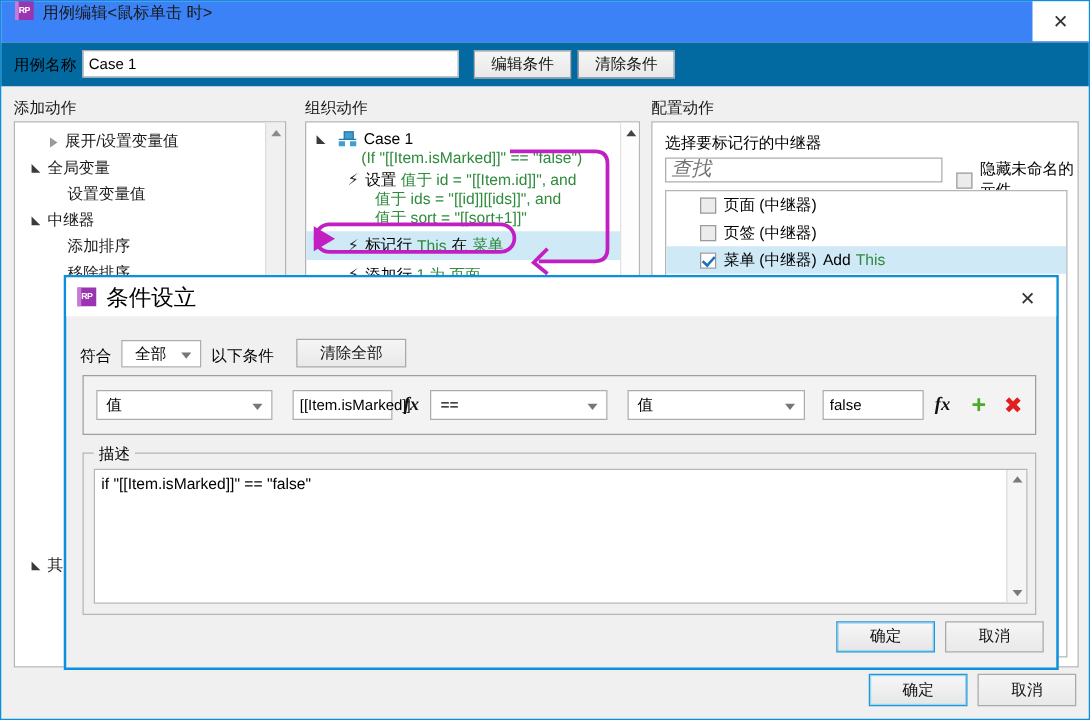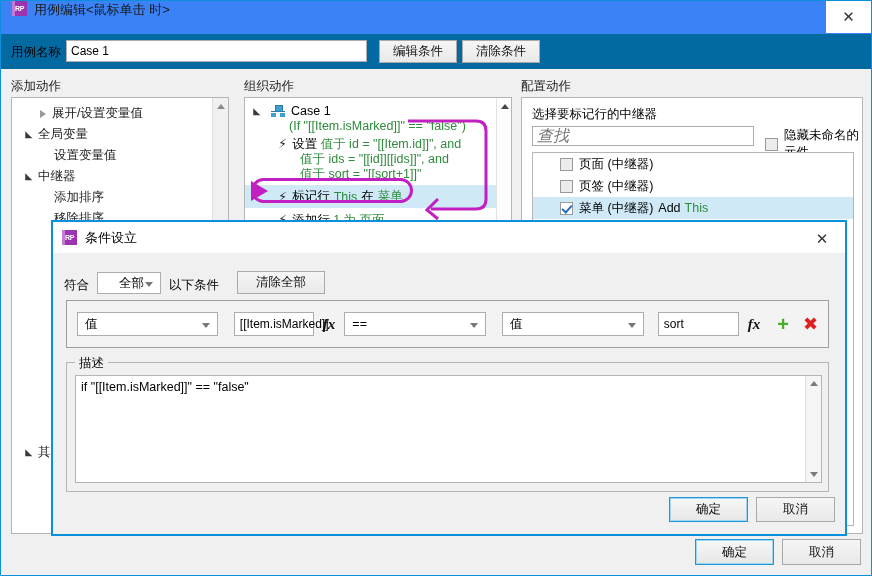--- a/index.html
+++ b/index.html
@@ -206,34 +206,34 @@
 
   
   .modal {
     position: absolute; left: 50px; top: 219px; width: 796px; height: 316px;
     background: #f0f0f0; border: 2px solid #0b90dd;
   }
   .modal-title {
     height: 31px; background: #fff; display: flex; align-items: center;
   }
   .modal-title .rp-icon { margin-left: 9px; margin-right: 8px; }
-  .modal-title-text { font-size: 13px; font-family: Liberation Mono, monospace; }
+  .modal-title-text { font-size: 18px; font-family: Liberation Mono, monospace; }
   .modal-close {
     position: absolute; right: 2px; top: 2px; width: 42px; height: 29px;
     display: flex; align-items: center; justify-content: center;
     font-size: 15px; color: #333; background: #fff;
   }
   .cond-bar {
     position: absolute; left: 0; top: 36px; width: 100%; height: 36px;
     display: flex; align-items: flex-end; padding-left: 11px;
   }
   .lbl-match { font-size: 12.5px; margin-right: 8px; }
   .sel-all {
     width: 64px; height: 22px; background: #fff; border: 1px solid #abadb3;
-    display: flex; align-items: center; padding-left: 21px; font-size: 12.5px;
+    display: flex; align-items: center; padding-left: 10px; font-size: 12.5px;
     position: relative; margin-right: 8px;
   }
   .caret {
     position: absolute; right: 7px; top: 9px; width: 0; height: 0;
     border-left: 4px solid transparent; border-right: 4px solid transparent;
     border-top: 5px solid #777;
   }
   .lbl-following { font-size: 12.5px; margin-right: 18px; }
   .btn-clearall { width: 88px; height: 23px; }
   .cond-box {
@@ -452,21 +452,21 @@
       <span class="txtin" style="width:80px; margin-left:16px">[[Item.isMarked]]</span>
       <span class="fx">fx</span>
       <span class="dd" style="width:151px">
         <span>==</span>
         <span class="caret"></span>
       </span>
       <span class="dd" style="width:151px; margin-left:16px">
         <span>值</span>
         <span class="caret"></span>
       </span>
-      <span class="txtin" style="width:86px; margin-left:14px">sort</span>
+      <span class="txtin" style="width:86px; margin-left:14px">false</span>
       <span class="fx">fx</span>
       <span class="plus">+</span>
       <span class="xmark">✖</span>
     </div>
 
     <div class="desc-group">
       <span class="desc-legend">描述</span>
       <div class="desc-area">
         <span>if "[[Item.isMarked]]" == "false"</span>
         <div class="desc-scroll">

